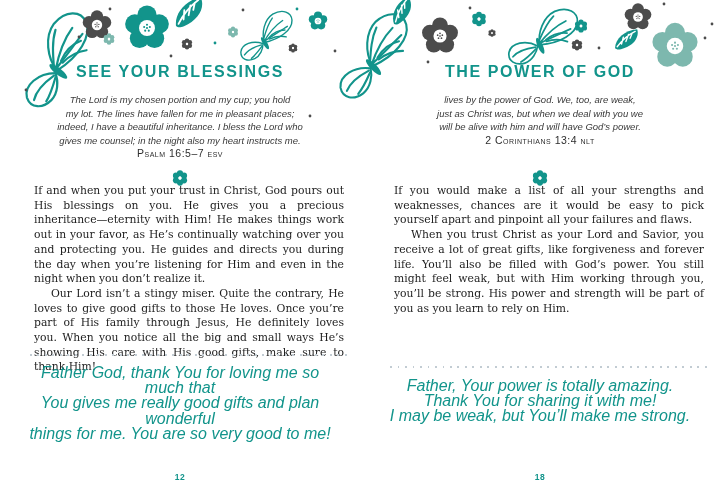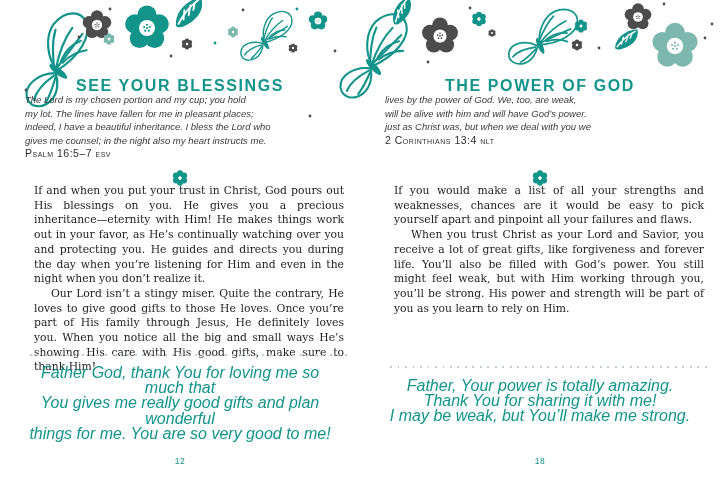--- a/index.html
+++ b/index.html
@@ -21,26 +21,26 @@
   .bf{fill:var(--teal);}
   .f-teal{fill:var(--teal);}
   .f-light{fill:var(--teal-light);}
   .f-dark{fill:var(--dark-gray);}
   .cw{fill:#fff;}
   .lv{stroke:#fff;stroke-width:1.7;fill:none;stroke-linecap:round;}
   .page{position:absolute;top:0;width:360px;height:504px;}
   .page.left{left:0;}
   .page.right{left:360px;}
   .page-title{
-    position:absolute;top:77px;left:0;width:100%;margin:0;text-align:center;
+    position:absolute;top:63px;left:0;width:100%;margin:0;text-align:center;
     color:var(--teal);font-size:16px;font-weight:700;letter-spacing:1.6px;
     font-family:"Liberation Sans",sans-serif;
   }
   .verse{
-    position:absolute;top:93px;left:25px;width:310px;
+    position:absolute;top:93px;left:25px;width:310px;text-align:center;
     font-style:italic;font-size:9.5px;line-height:13.6px;color:var(--verse-text);
   }
   .vline{display:block;}
   .ref{
     margin-top:0;font-style:normal;font-variant:small-caps;
     font-size:10.5px;letter-spacing:0.5px;color:#2e2e2e;
   }
   .ornament{position:absolute;top:170px;left:0;width:100%;text-align:center;line-height:0;}
   .bodytext{
     position:absolute;top:184px;left:34px;width:310px;text-align:justify;
@@ -55,22 +55,22 @@
   }
   .page.left .divider{top:354px;}
   .page.right .divider{top:366px;}
   .prayer{
     position:absolute;left:25px;width:310px;text-align:center;
     font-style:italic;color:var(--teal);font-size:16px;line-height:15.2px;
   }
   .page.left .prayer{top:365px;}
   .page.right .prayer{top:378px;}
   .pagenum{
-    position:absolute;top:456px;left:0;width:100%;text-align:center;
-    color:var(--teal);font-size:8.5px;font-weight:400;letter-spacing:0.5px;
+    position:absolute;top:472px;left:0;width:100%;text-align:center;
+    color:var(--teal);font-size:8.5px;font-weight:700;letter-spacing:0.5px;
   }
 </style>
 </head>
 <body>
 
 <div class="spread">
 
   <svg class="decor" width="720" height="130" viewBox="0 0 720 130">
     <defs>
       <g id="bfly">
@@ -184,22 +184,22 @@
     </div>
 
     <div class="pagenum">12</div>
   </section>
 
   <section class="page right">
     <h1 class="page-title">THE POWER OF GOD</h1>
 
     <div class="verse">
       <span class="vline">lives by the power of God. We, too, are weak,</span>
+      <span class="vline">just as Christ was, but when we deal with you we</span>
       <span class="vline">will be alive with him and will have God’s power.</span>
-      <span class="vline">just as Christ was, but when we deal with you we</span>
       <div class="ref">
         <span>2 Corinthians 13:4</span>
         <span>nlt</span>
       </div>
     </div>
 
     <div class="ornament">
       <svg width="16" height="16" viewBox="-8 -8 16 16">
           <use href="#bloom" class="f-teal"></use>
         </svg>

